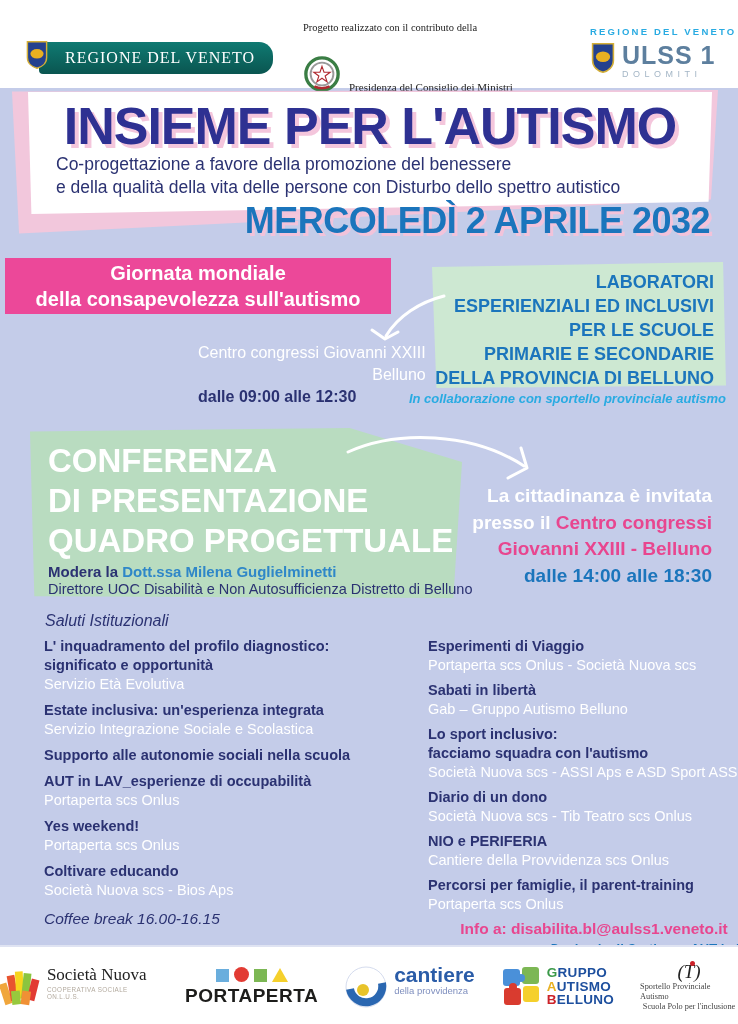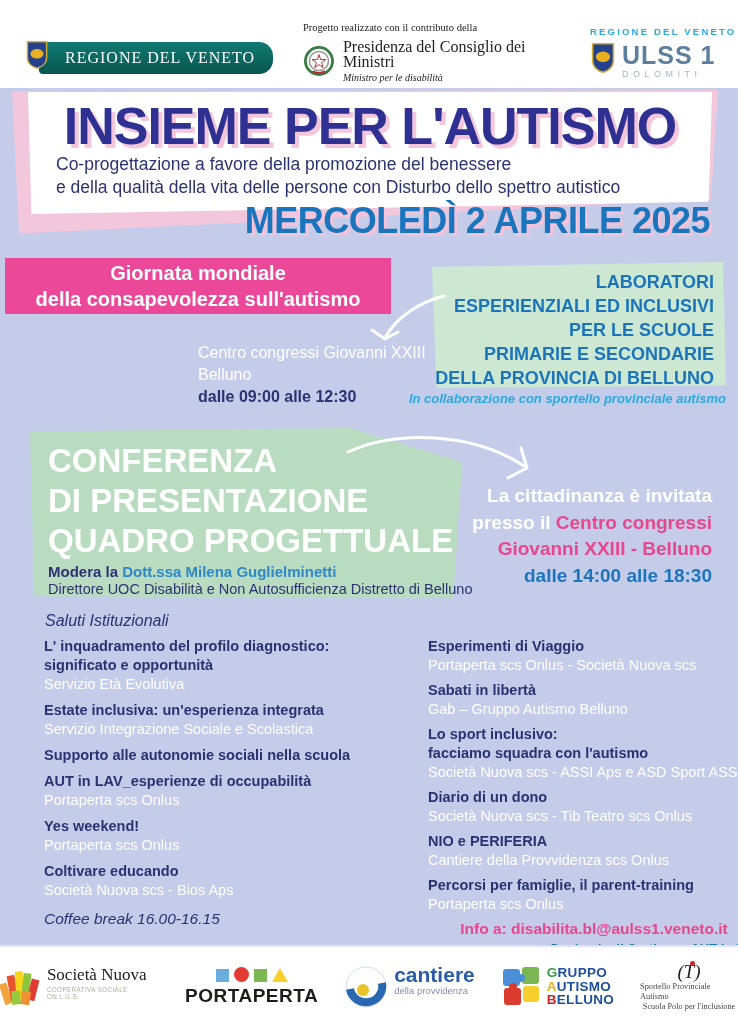--- a/index.html
+++ b/index.html
@@ -10,21 +10,21 @@
   .top-strip{position:absolute;left:0;top:0;width:738px;height:88px;background:#ffffff;}
   .rv-logo{position:absolute;left:25px;top:38px;height:40px;}
   .rv-shield{position:absolute;left:0;top:2px;z-index:2;}
   .rv-banner{position:absolute;left:14px;top:4px;height:32px;line-height:32px;
              background:linear-gradient(180deg,#0f7a72,#0a5550);color:#fff;
              font-family:"Liberation Serif",serif;font-size:16px;letter-spacing:1px;
              padding:0 18px 0 26px;border-radius:4px 14px 14px 4px;white-space:nowrap;}
   .gov{position:absolute;left:303px;top:22px;width:240px;font-family:"Liberation Serif",serif;color:#222;}
   .gov-note{font-size:10.5px;margin-bottom:6px;}
   .gov-row{display:flex;align-items:center;gap:8px;}
-  .gov-name{font-size:16px;line-height:15px;}
+  .gov-name{font-size:11px;line-height:15px;margin-top:41px;}
   .gov-ministry{font-size:10px;font-style:italic;margin-top:3px;}
   .ulss{position:absolute;left:590px;top:26px;width:140px;}
   .ulss-region{color:#29abe2;font-size:9.5px;font-weight:bold;letter-spacing:2.2px;white-space:nowrap;}
   .ulss-row{display:flex;gap:6px;margin-top:5px;align-items:flex-start;}
   .ulss-name{color:#5d7f9e;font-size:25px;font-weight:bold;letter-spacing:1px;line-height:26px;}
   .ulss-sub{color:#a4b6c6;font-size:9px;letter-spacing:4.5px;margin-top:1px;}
 
   
   .title-pink{position:absolute;left:12px;top:90px;width:706px;height:148px;background:#f2c7dc;
               clip-path:polygon(0 1%,100% 0,99% 74%,1% 97%);}
@@ -38,21 +38,21 @@
   .date-line{position:absolute;right:28px;top:200px;color:#1b75bc;font-size:36px;font-weight:800;
              letter-spacing:-0.5px;text-shadow:3px 3px 0 #f2c3da;white-space:nowrap;z-index:3;}
 
   
   .orange-box{position:absolute;left:5px;top:258px;width:386px;height:56px;background:#ec4899;
               color:#fff;font-weight:bold;font-size:20px;line-height:26px;text-align:center;
               display:flex;flex-direction:column;justify-content:center;}
 
   
   .morning{position:absolute;left:198px;top:342px;font-size:16px;line-height:22px;}
-  .morning .venue{color:#ffffff;font-weight:500;}
+  .morning .venue{color:#ffffff;font-weight:500;text-align:right;}
   .morning .time{color:#2b3272;font-weight:bold;}
 
   
   .labs-box{position:absolute;left:432px;top:262px;width:294px;height:126px;background:#cde8d2;
             clip-path:polygon(0 4%,99% 0,100% 98%,1.5% 100%);}
   .labs-text{position:absolute;left:432px;top:270px;width:282px;text-align:right;
              color:#1b75bc;font-weight:800;font-size:18px;line-height:24px;}
   .labs-collab{position:absolute;right:12px;top:391px;color:#29abe2;font-size:13px;
                font-weight:bold;font-style:italic;white-space:nowrap;}
 
@@ -158,21 +158,21 @@
     </div>
   </div>
 
   <div class="title-pink"></div>
   <div class="title-white"></div>
   <div class="main-title">INSIEME PER L'AUTISMO</div>
   <div class="subtitle">
     <div>Co-progettazione a favore della promozione del benessere</div>
     <div>e della qualità della vita delle persone con Disturbo dello spettro autistico</div>
   </div>
-  <div class="date-line">MERCOLEDÌ 2 APRILE 2025</div>
+  <div class="date-line">MERCOLEDÌ 2 APRILE 2032</div>
 
   <div class="orange-box">
     <div>Giornata mondiale</div>
     <div>della consapevolezza sull'autismo</div>
   </div>
 
   <svg class="arrow" style="left:362px;top:292px;" width="86" height="58" viewBox="0 0 86 58">
     <path d="M82 4 C58 10 36 24 24 44"></path>
     <path d="M10 38 L23 47 L36 40"></path>
   </svg>

